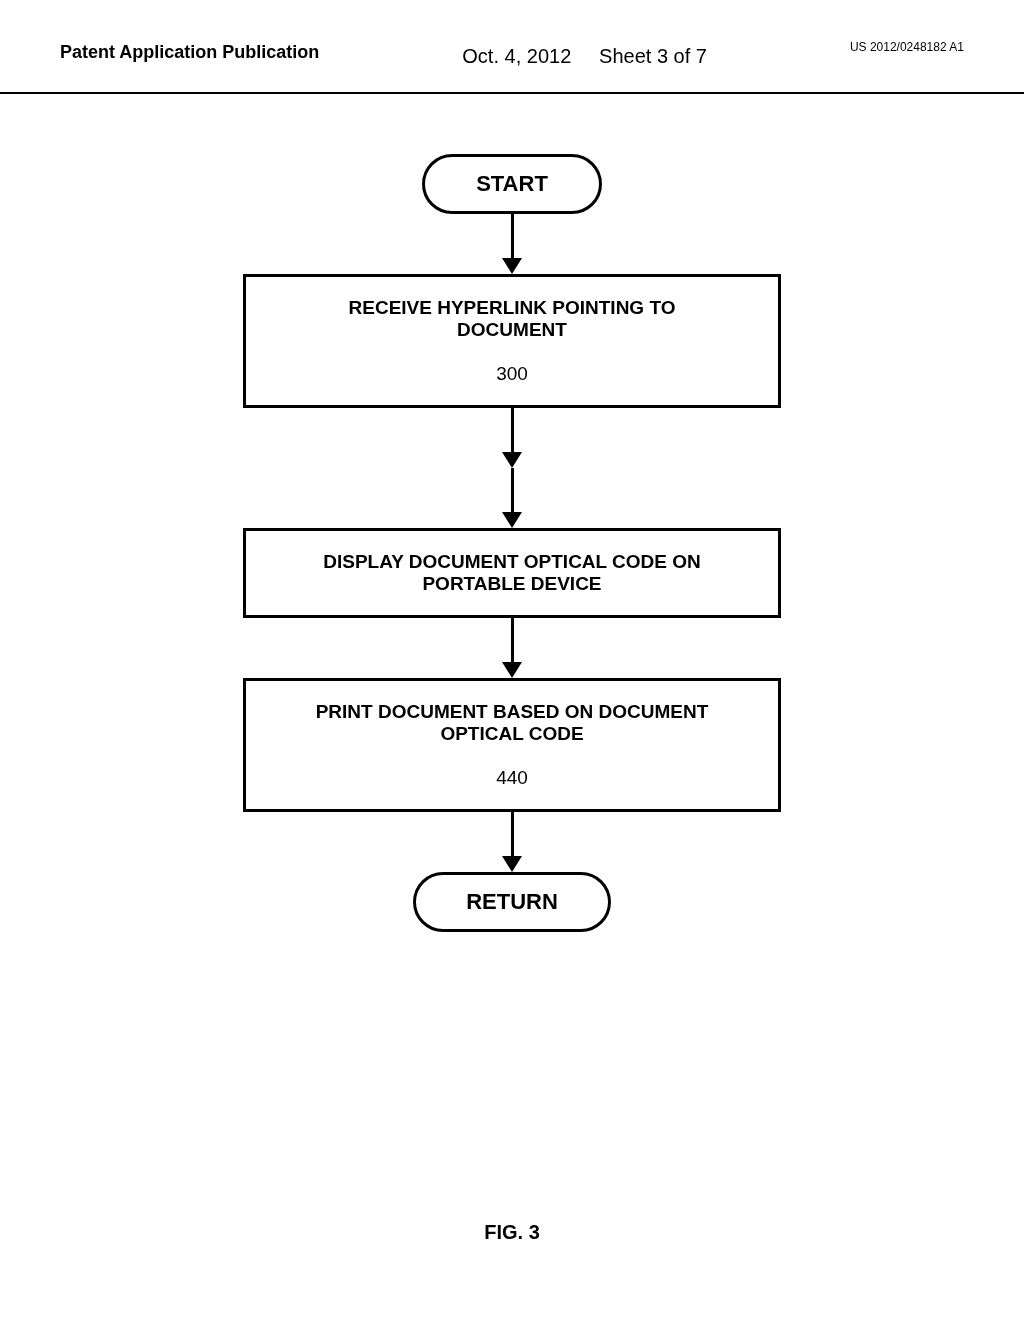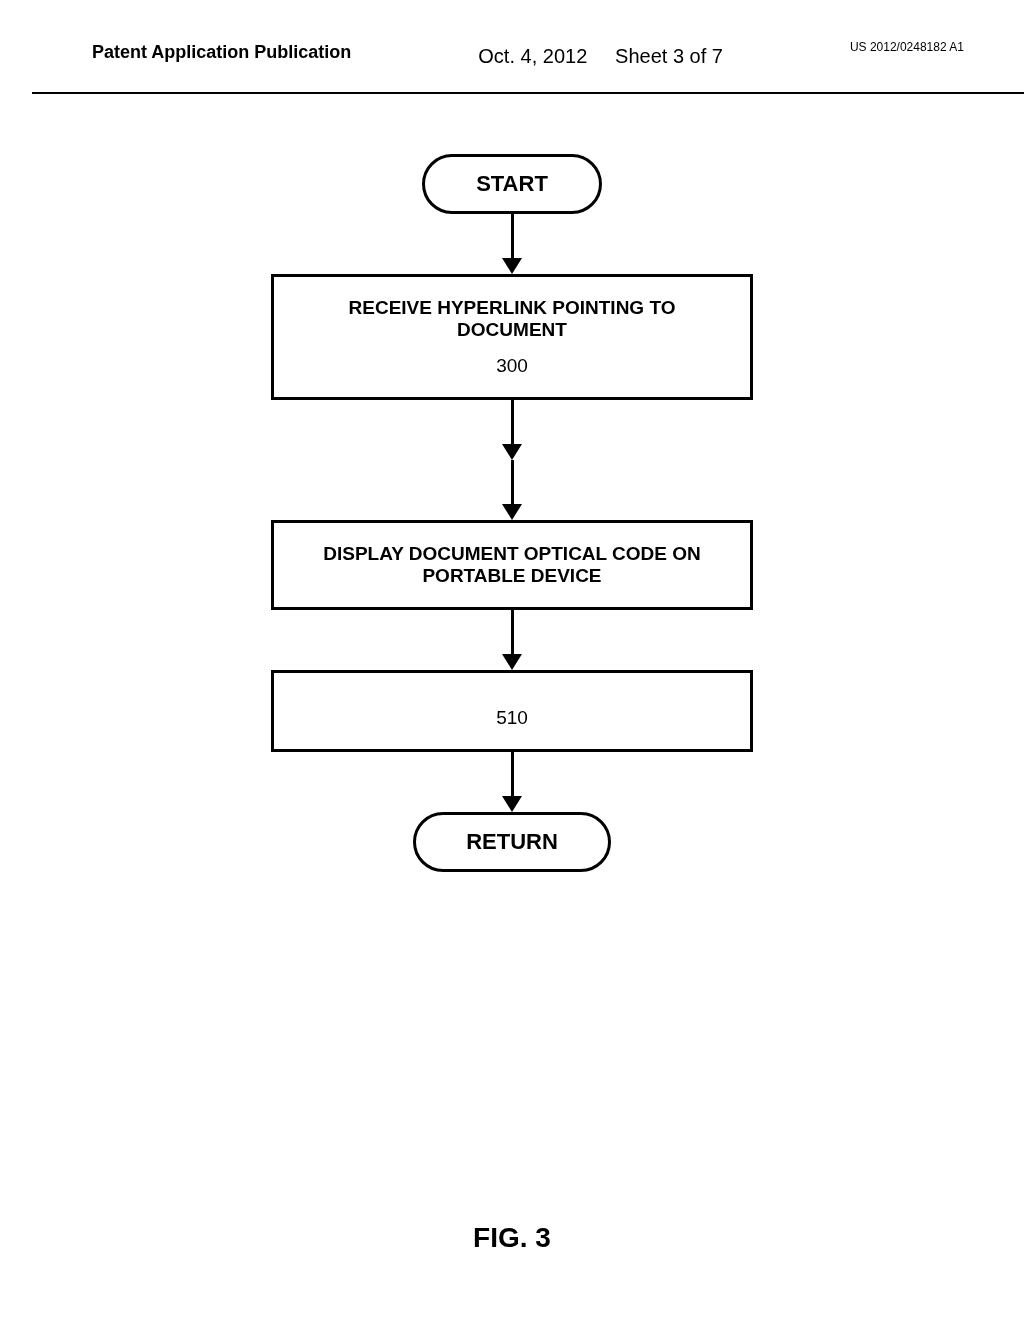--- a/index.html
+++ b/index.html
@@ -16,21 +16,20 @@
       position: relative;
       overflow: hidden;
     }
 
     .page-header {
       display: flex;
       justify-content: space-between;
       align-items: flex-start;
       padding: 40px 60px 20px 60px;
       border-bottom: 2px solid #000;
-      margin-left: 32px;
     }
 
     .header-left {
       font-size: 18px;
       font-weight: bold;
       color: #000;
       line-height: 1.4;
     }
 
     .header-center {
@@ -69,29 +68,29 @@
 
     
     .process-box {
       border: 3px solid #000;
       padding: 20px 30px;
       font-size: 19px;
       font-weight: bold;
       color: #000;
       background: #fff;
       text-align: center;
-      width: 482px;
+      width: 538px;
       position: relative;
     }
 
     .process-box .step-label {
       display: block;
       font-size: 19px;
       font-weight: normal;
-      margin-top: 14px;
+      margin-top: 22px;
     }
 
     
     .arrow-connector {
       display: flex;
       flex-direction: column;
       align-items: center;
       height: 60px;
       position: relative;
     }
@@ -105,24 +104,24 @@
     .arrow-head {
       width: 0;
       height: 0;
       border-left: 10px solid transparent;
       border-right: 10px solid transparent;
       border-top: 16px solid #000;
     }
 
     .fig-label {
       position: absolute;
-      bottom: 66px;
+      bottom: 76px;
       left: 50%;
       transform: translateX(-50%);
-      font-size: 28px;
+      font-size: 20px;
       font-weight: bold;
       color: #000;
       text-align: center;
     }
   </style>
 </head>
 <body>
 
 <div class="page-header">
   <div class="header-left">Patent Application Publication</div>
@@ -164,21 +163,22 @@
   <div class="process-box">
     <span>DISPLAY DOCUMENT OPTICAL CODE ON<br>PORTABLE DEVICE</span>
   </div>
 
   <div class="arrow-connector">
     <div class="arrow-line"></div>
     <div class="arrow-head"></div>
   </div>
 
   <div class="process-box">
-    <span class="step-label">510</span>
+    <span>PRINT DOCUMENT BASED ON DOCUMENT<br>OPTICAL CODE</span>
+    <span class="step-label">440</span>
   </div>
 
   <div class="arrow-connector">
     <div class="arrow-line"></div>
     <div class="arrow-head"></div>
   </div>
 
   <div class="terminal-box">
     <span>RETURN</span>
   </div>

